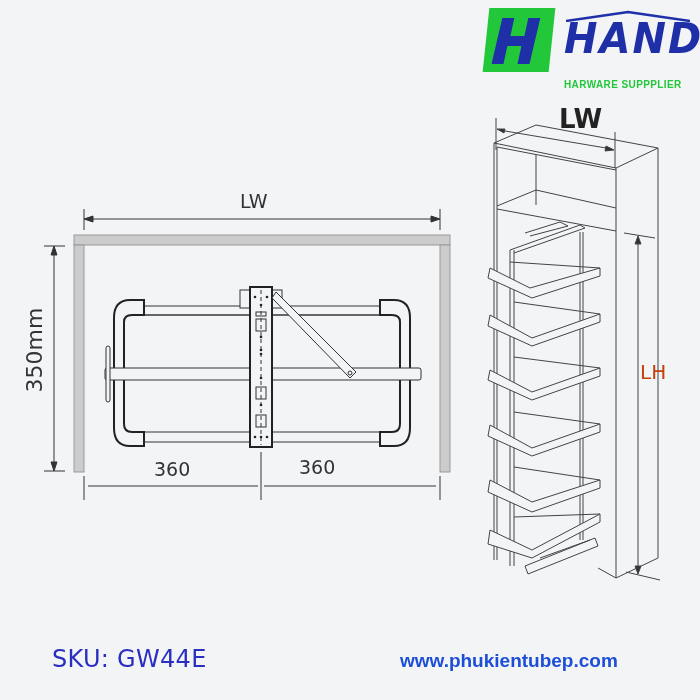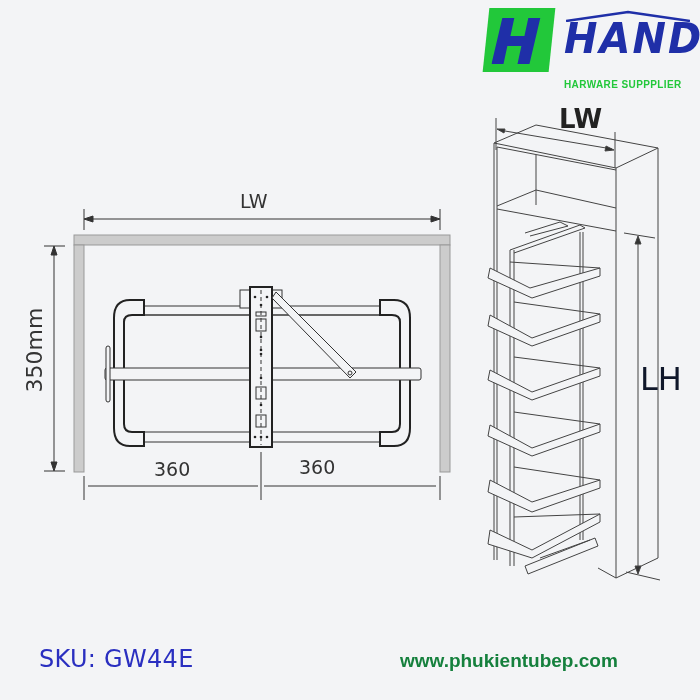--- a/index.html
+++ b/index.html
@@ -40,30 +40,30 @@
     }
     .lbl-lw-top { left: 240px; top: 190px; font-size: 19px; }
     .lbl-350 {
       left: -6px; top: 340px; font-size: 22px;
       transform: rotate(-90deg); transform-origin: center;
       width: 80px; text-align: center;
     }
     .lbl-360-left { left: 154px; top: 458px; font-size: 19px; }
     .lbl-360-right { left: 299px; top: 456px; font-size: 19px; }
     .lbl-lw-iso { left: 559px; top: 104px; font-size: 26px; font-weight: bold; color: #222; }
-    .lbl-lh { left: 640px; top: 360px; font-size: 32px; color: #0f172a; }
+    .lbl-lh { left: 640px; top: 360px; font-size: 20px; color: #c2410c; }
     .sku {
-      position: absolute; left: 39px; top: 645px;
+      position: absolute; left: 52px; top: 645px;
       font-family: "DejaVu Sans", sans-serif;
       font-size: 24px; color: #2a2fc0; letter-spacing: 0.3px;
     }
     .website {
       position: absolute; left: 400px; top: 650px;
       font-family: "Liberation Sans", sans-serif; font-weight: bold;
-      font-size: 19px; color: #15803d;
+      font-size: 19px; color: #1d4ed8;
     }
   </style>
 </head>
 <body>
 
 <div class="logo">
   <div class="logo-mark">
     <svg width="50" height="54" viewBox="0 0 50 54">
       <polygon points="6,4 18,4 16,22 30,22 32,4 44,4 38,50 26,50 28,32 14,32 12,50 0,50" fill="#1f2fa8"></polygon>
       <rect x="20" y="2" width="6" height="10" fill="#22c83a"></rect>

